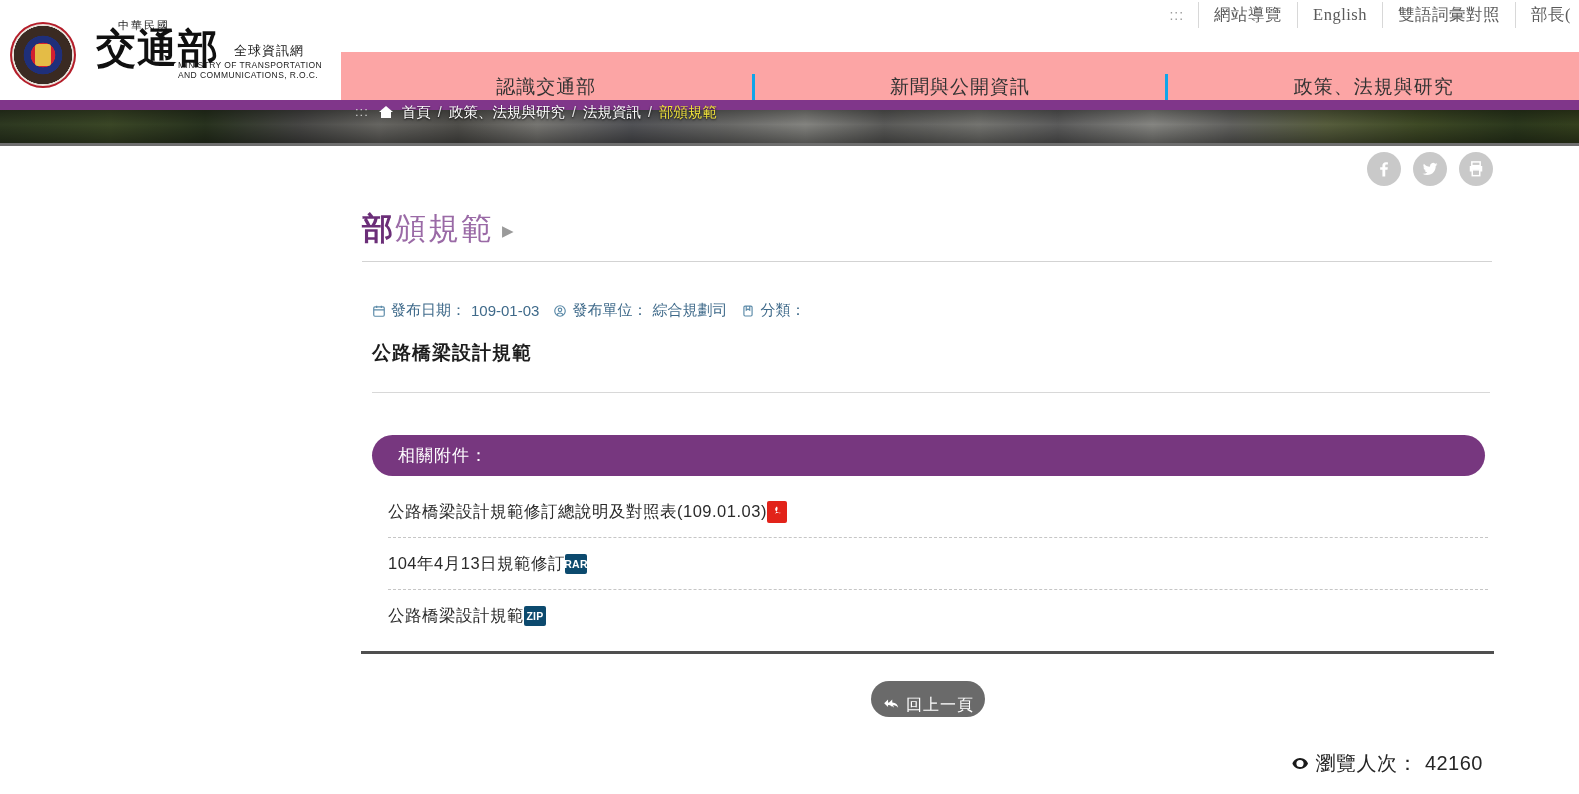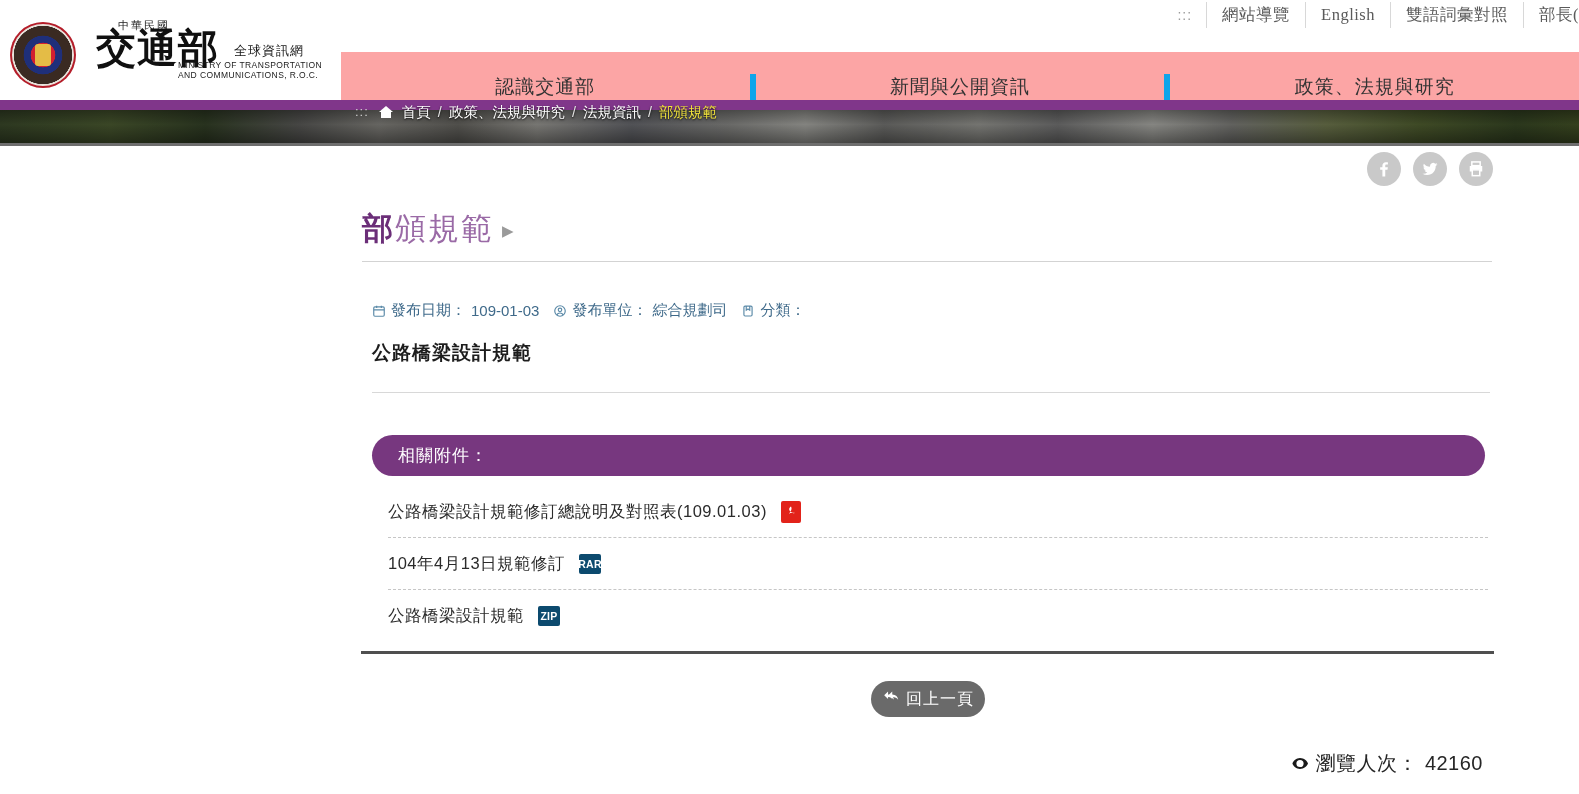--- a/index.html
+++ b/index.html
@@ -24,21 +24,21 @@
     color: #9a9a9a; font-size: 14px; letter-spacing: 1px;
     padding: 0 14px; line-height: 26px; white-space: nowrap;
   }
   .top-link {
     color: #5a5a5a; font-size: 16.5px; line-height: 26px;
     padding: 0 15px; white-space: nowrap;
     border-left: 1px solid #d8d8d8; text-decoration: none;
     letter-spacing: .5px;
     font-family: Liberation Serif, serif;
   }
-  .top-link.clipped { padding-right: 0; }
+  .top-link.clipped { padding-right: 8px; }
 
   
   .logo-wrap {
     position: absolute; left: 0px; top: 8px;
     display: flex; align-items: flex-end; height: 80px;
   }
   .logo-emblem {
     width: 66px; height: 66px; border-radius: 50%;
     background: radial-gradient(circle at 50% 50%,
         #d22030 0%, #d22030 26%,
@@ -80,21 +80,21 @@
 
   
   .mainnav {
     position: absolute; left: 341px; top: 52px;
     width: 1238px; height: 48px;
     display: flex; align-items: flex-end; background: #fca5a5;
   }
   .nav-item {
     flex: 1 1 0; display: flex; align-items: center; justify-content: center;
     font-size: 19px; color: #333; letter-spacing: 1px;
-    border-left: 6px solid #0ea5e9; cursor: pointer; white-space: nowrap;
+    border-left: 3px solid #0ea5e9; cursor: pointer; white-space: nowrap;
   }
   .nav-item:first-child { border-left: none; }
   .navbar-purple {
     position: absolute; left: 0; top: 100px; width: 1579px; height: 10px;
     background: #80368a;
   }
 
   
   .hero {
     position: absolute; left: 0; top: 110px; width: 1579px; height: 36px;
@@ -183,21 +183,21 @@
   
   .attach-banner {
     position: absolute; left: 372px; top: 289px;
     width: 1113px; height: 41px; border-radius: 21px;
     background: #77377f; display: flex; align-items: center;
     padding-left: 26px; color: #ffffff; font-size: 17px; letter-spacing: 1px;
   }
   .attach-list { position: absolute; left: 388px; top: 340px; width: 1100px; }
   .attach-row {
     display: flex; align-items: center; height: 52px;
-    border-bottom: 1px dashed #c6c6c6; gap: 14px;
+    border-bottom: 1px dashed #c6c6c6; 
   }
   .attach-row:last-child { border-bottom: none; }
   .attach-name { font-size: 16.5px; color: #2b2b2b; letter-spacing: .5px; cursor: pointer; }
   .badge {
     display: inline-flex; align-items: center; justify-content: center;
     font-size: 10.5px; font-weight: 700; color: #ffffff; letter-spacing: .3px;
     width: 22px; height: 20px; border-radius: 2px; cursor: pointer;
   }
   .badge.rar, .badge.zip { background: #0c4a6e; }
   .pdf-ico {
@@ -208,21 +208,21 @@
 
   .bottom-rule {
     position: absolute; left: 361px; top: 505px; width: 1133px;
     height: 3px; background: #4f4f4f;
   }
 
   .back-btn {
     position: absolute; left: 871px; top: 535px;
     width: 114px; height: 36px; border-radius: 18px;
     background: #6a6a6a; color: #ffffff; border: none;
-    display: flex; align-items: center; justify-content: center; gap: 7px;
+    display: flex; align-items: flex-end; justify-content: center; gap: 7px;
     font-size: 16px; letter-spacing: 1px; cursor: pointer;
     font-family: "Liberation Sans", sans-serif;
   }
 
   .view-count {
     position: absolute; right: 96px; top: 604px;
     display: flex; align-items: center; gap: 7px;
     font-size: 20px; color: #262626; letter-spacing: .5px;
   }
 </style>

